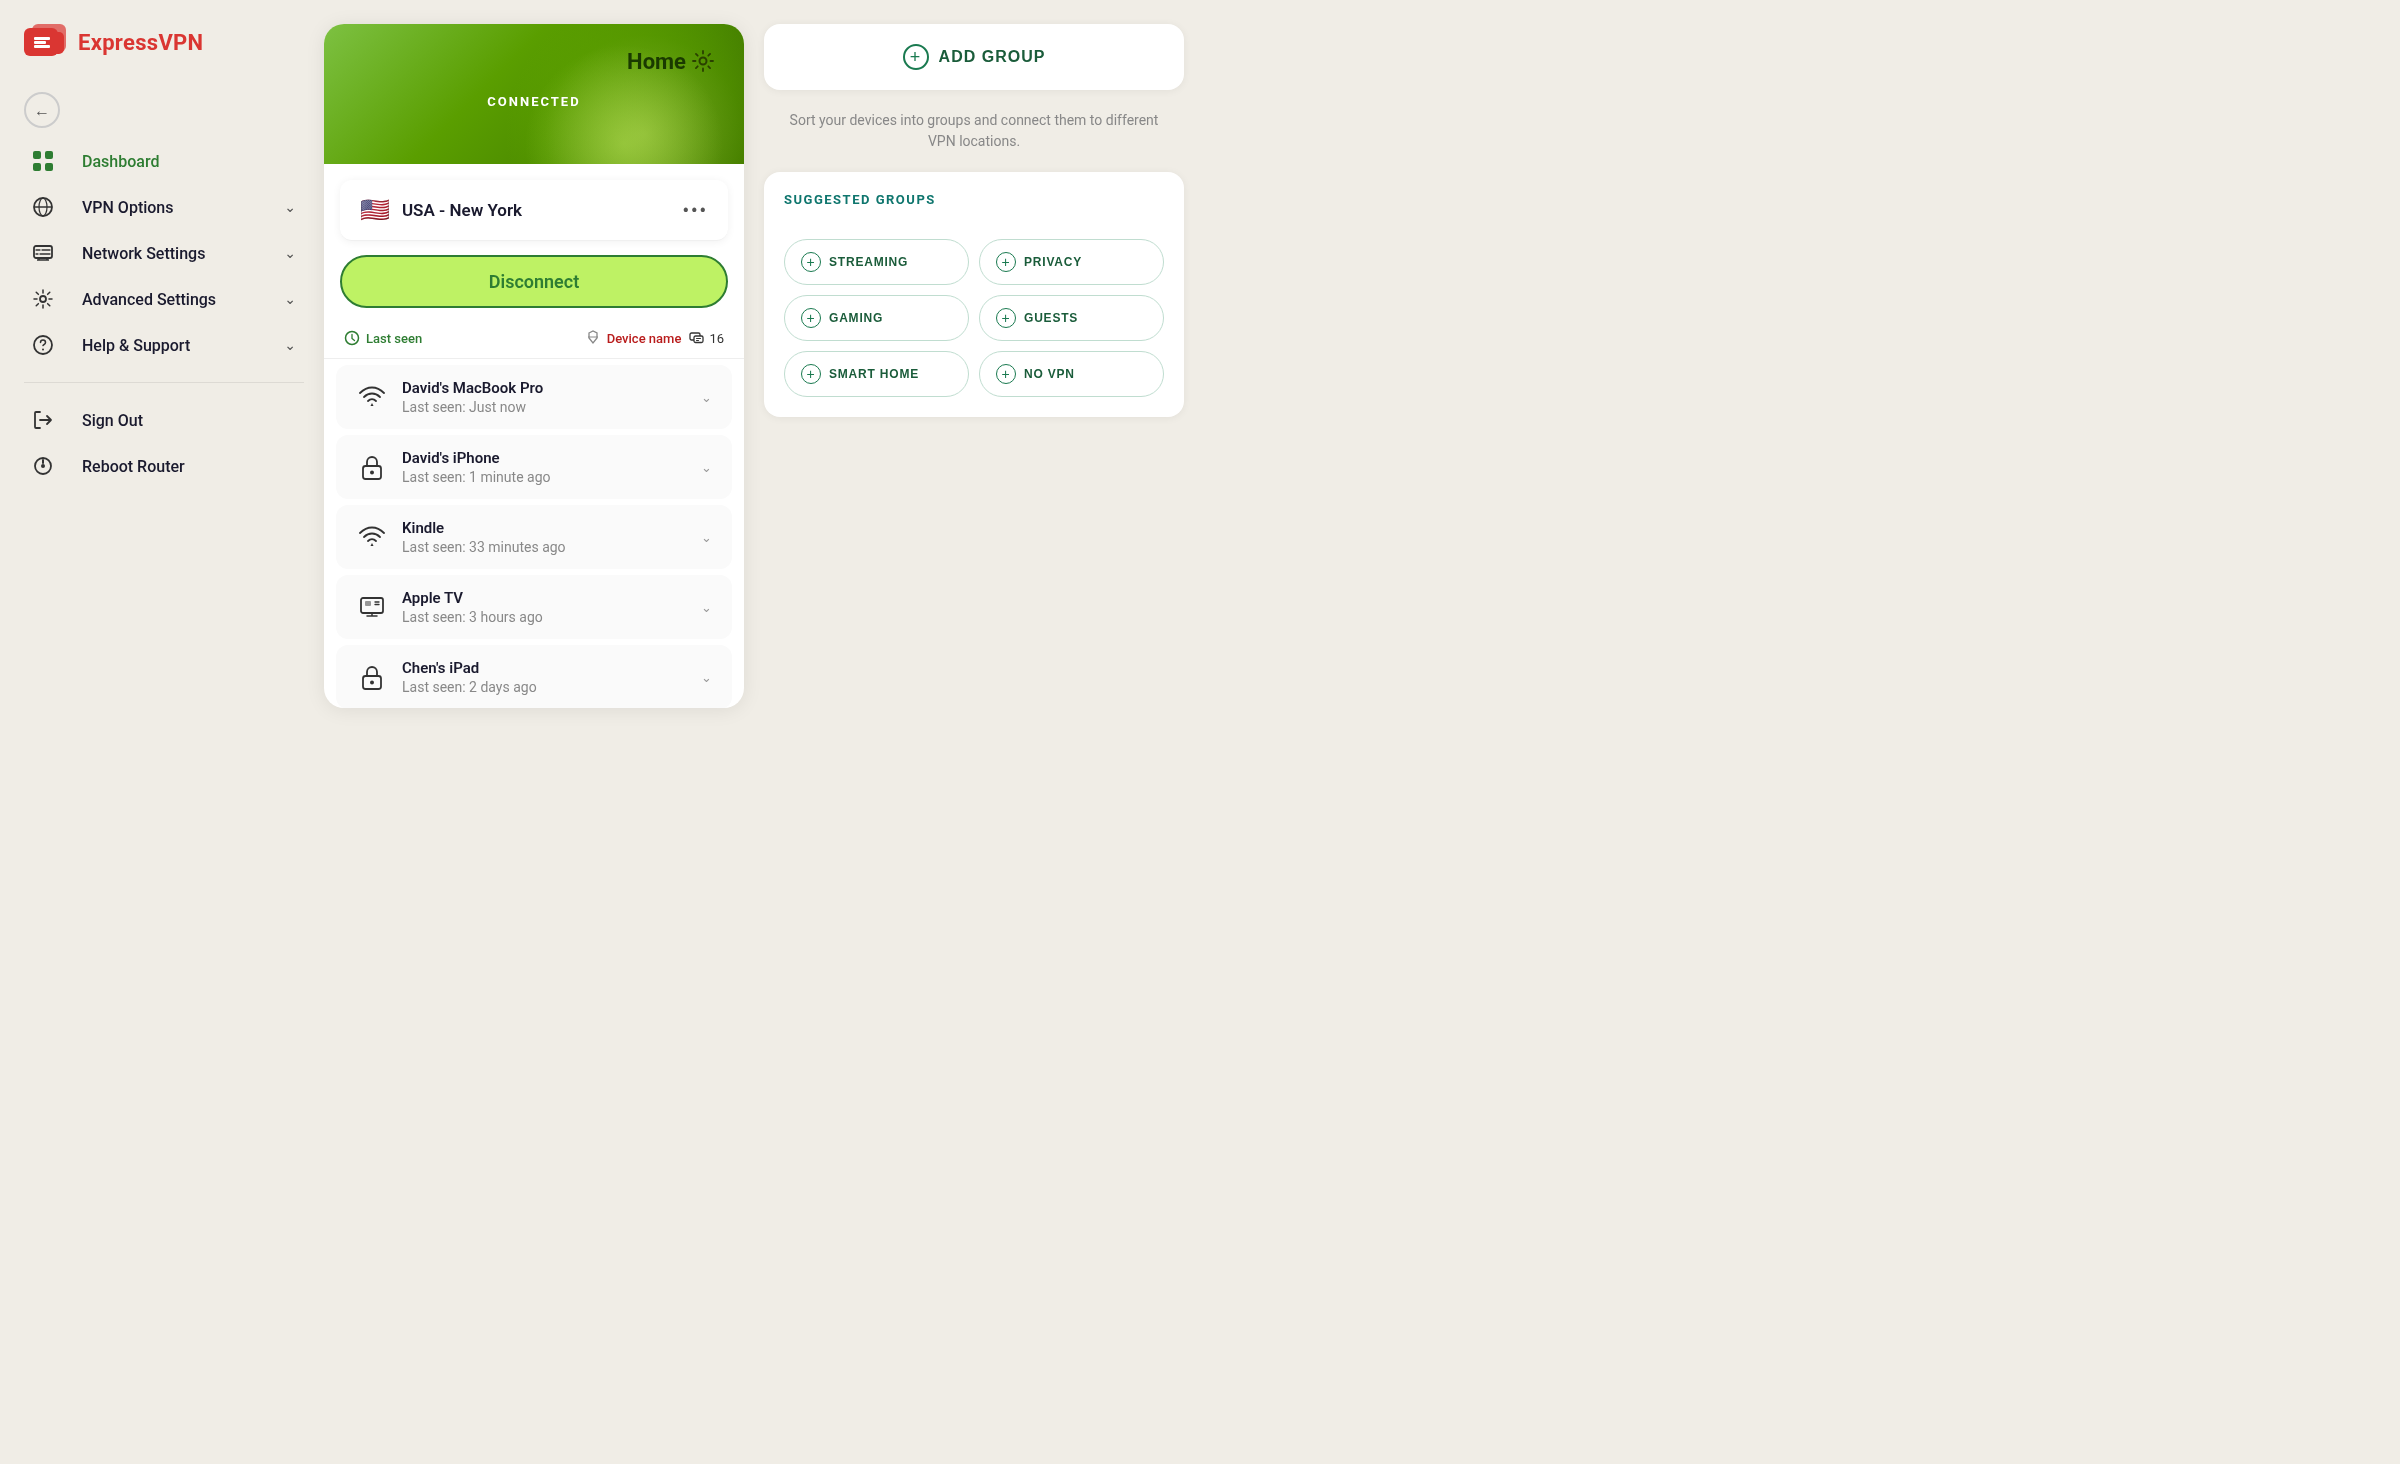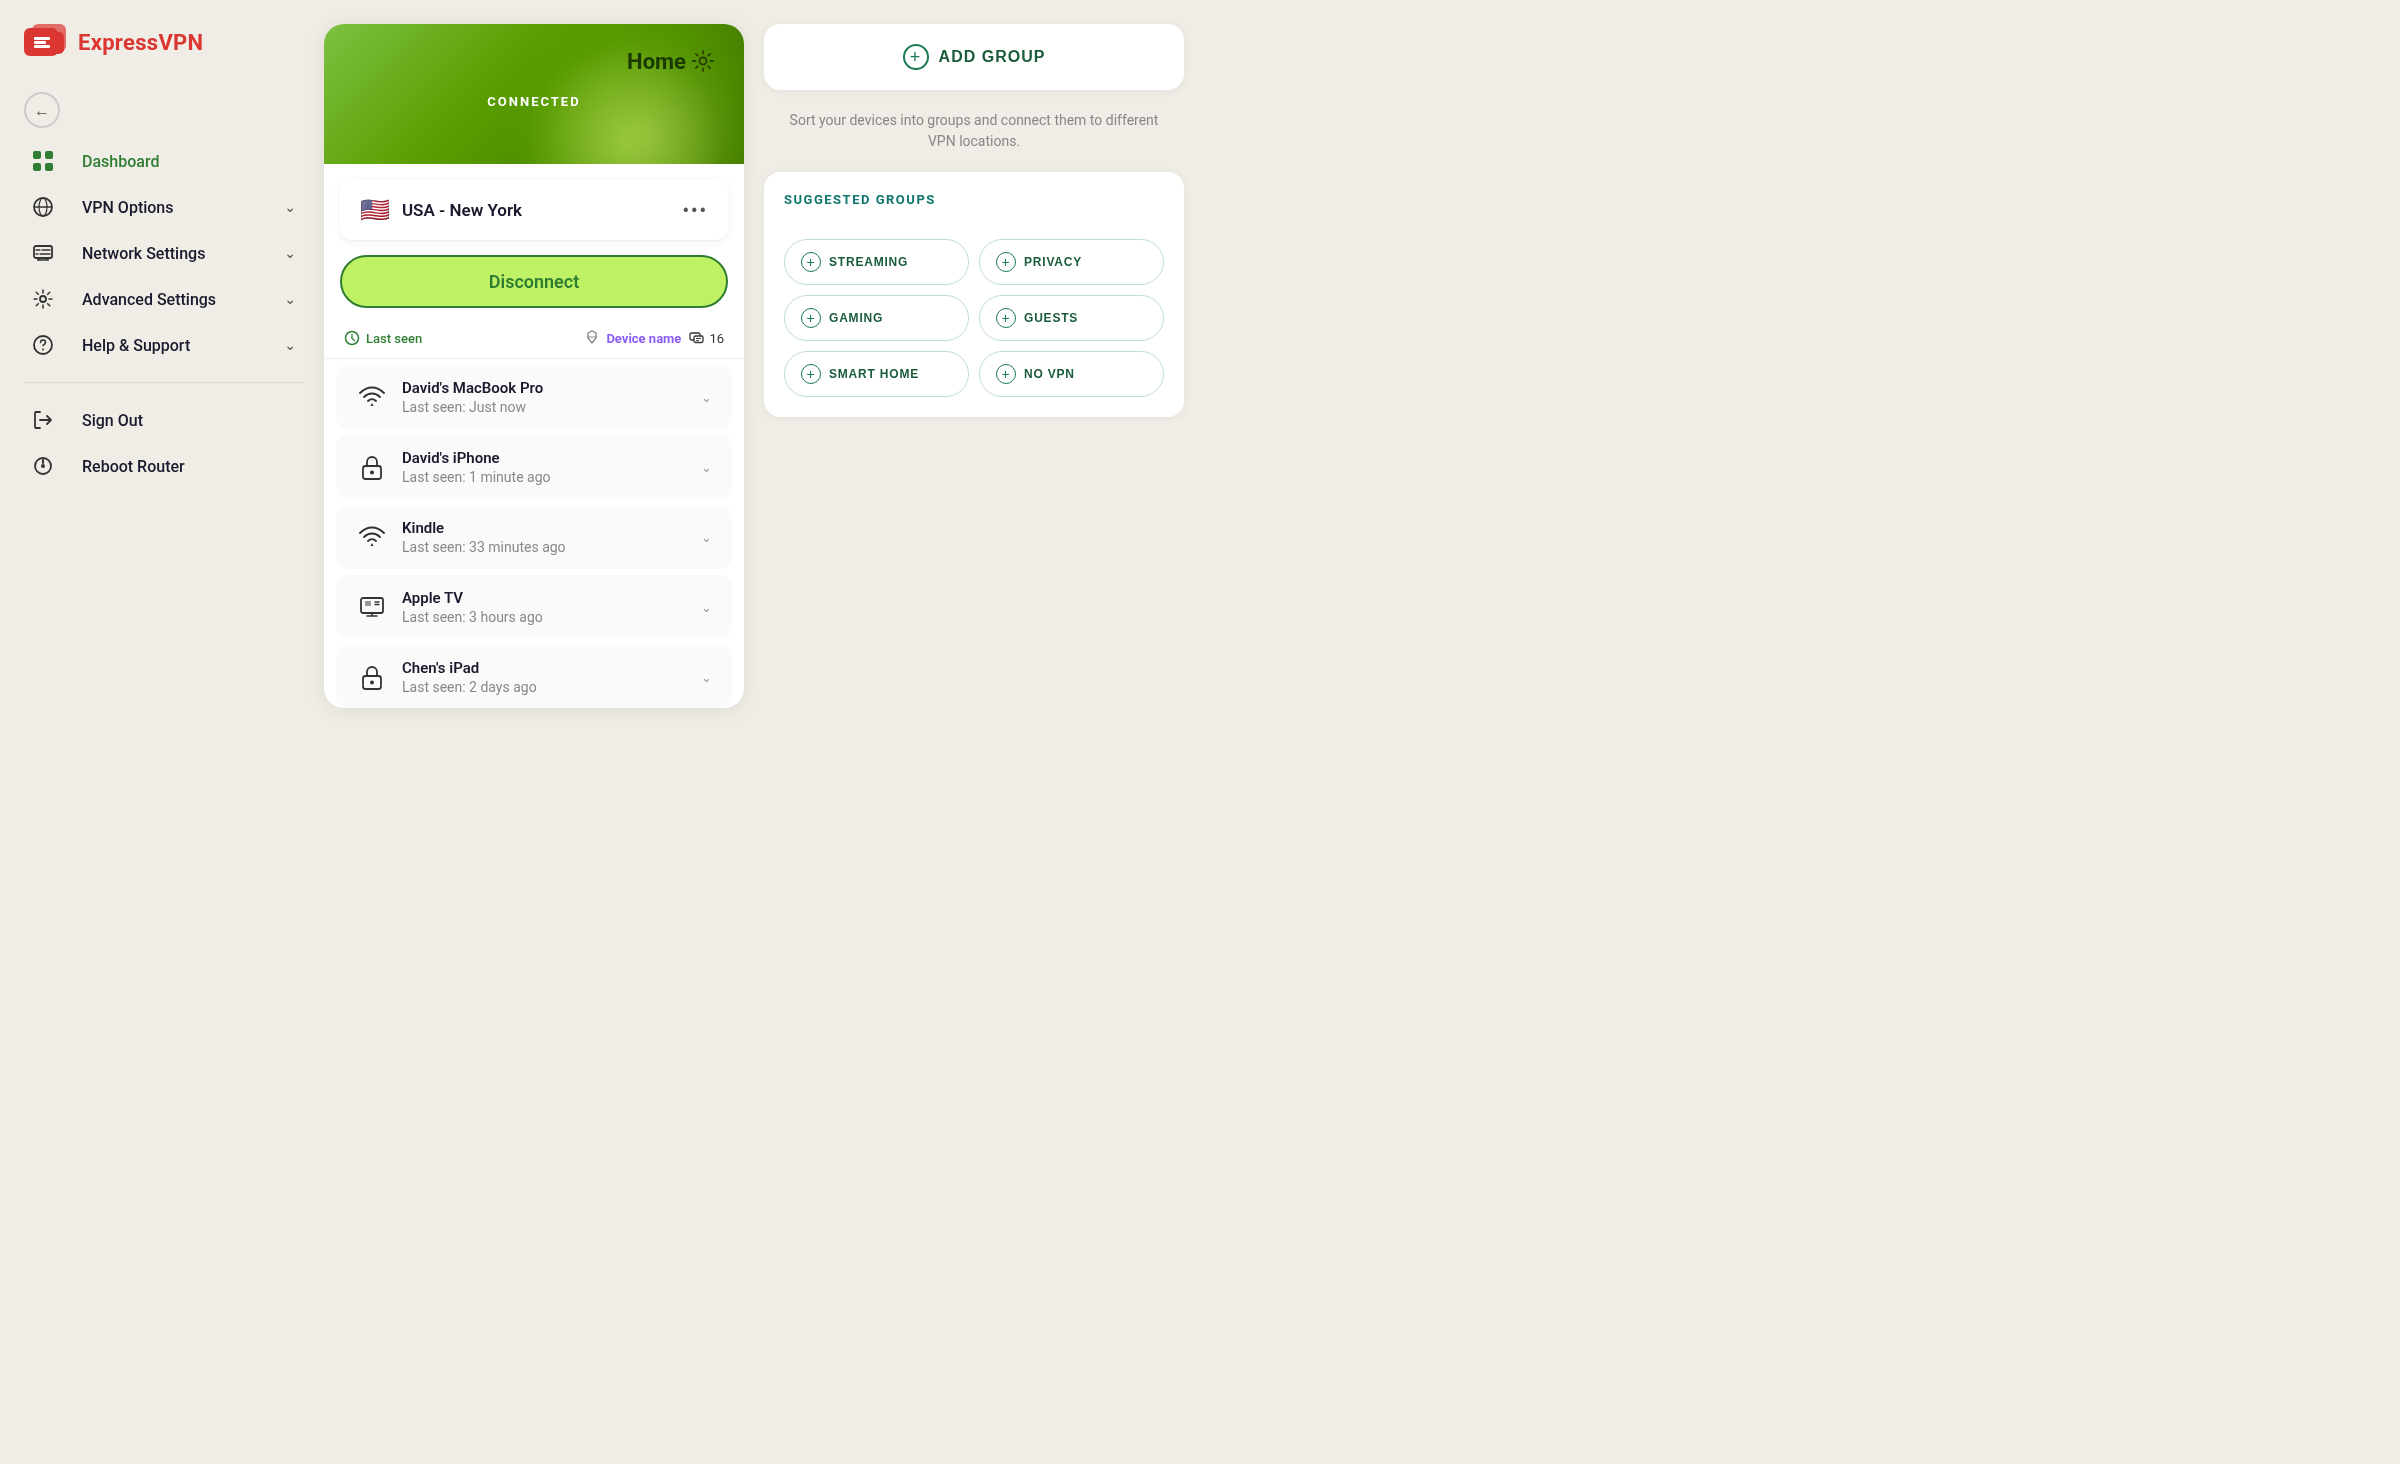--- a/index.html
+++ b/index.html
@@ -234,22 +234,21 @@
       align-items: center;
       gap: 6px;
       font-size: 13px;
       color: #2e7d32;
       font-weight: 500;
       justify-content: flex-end;
     }
 
     .devices-header-item.device-name {
       flex: 1;
-      color: #8b5cf6;
-      font-weight: bold;
+      color: #b91c1c;
     }
 
     .devices-count {
       display: flex;
       align-items: center;
       gap: 4px;
       margin-left: auto;
       font-size: 13px;
       color: #333;
     }

